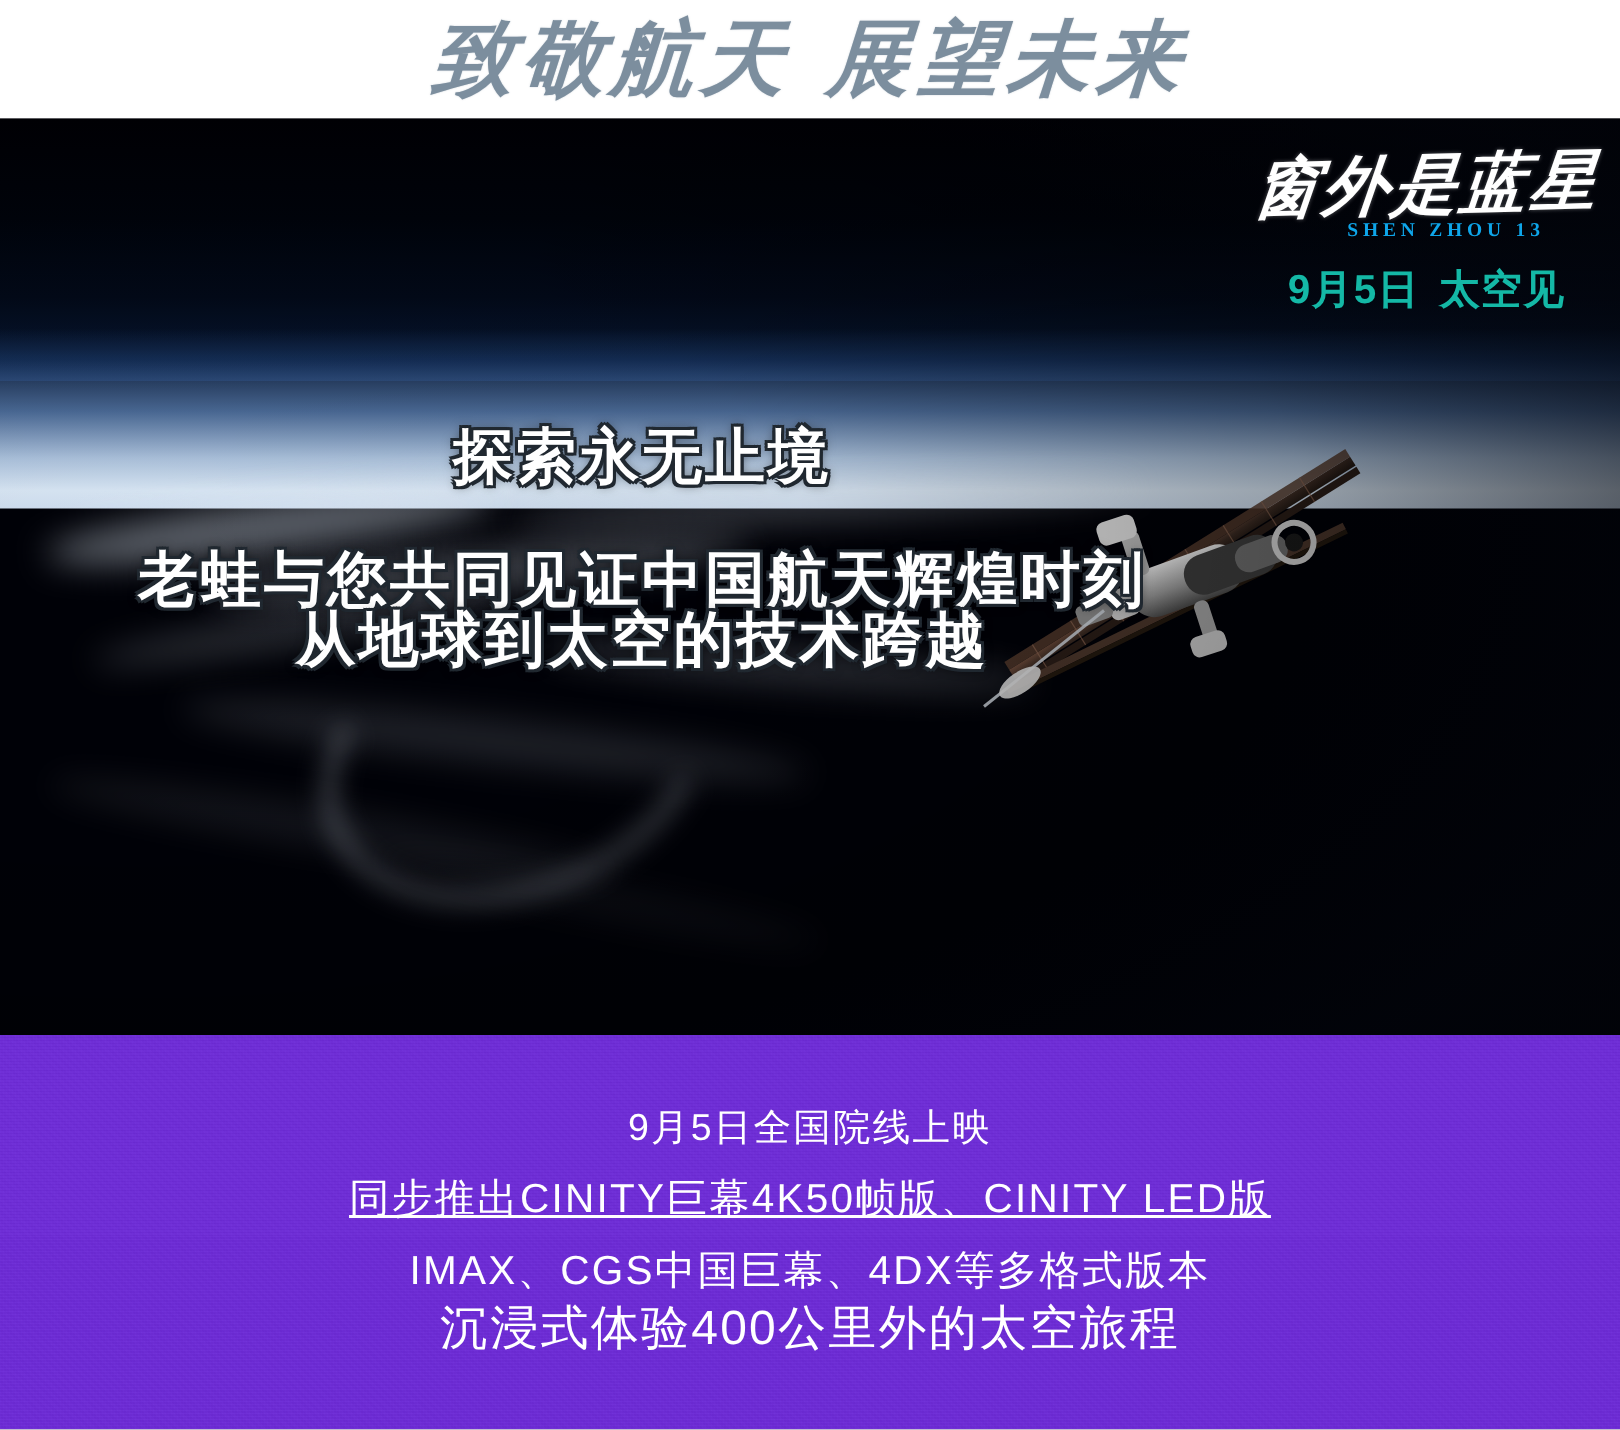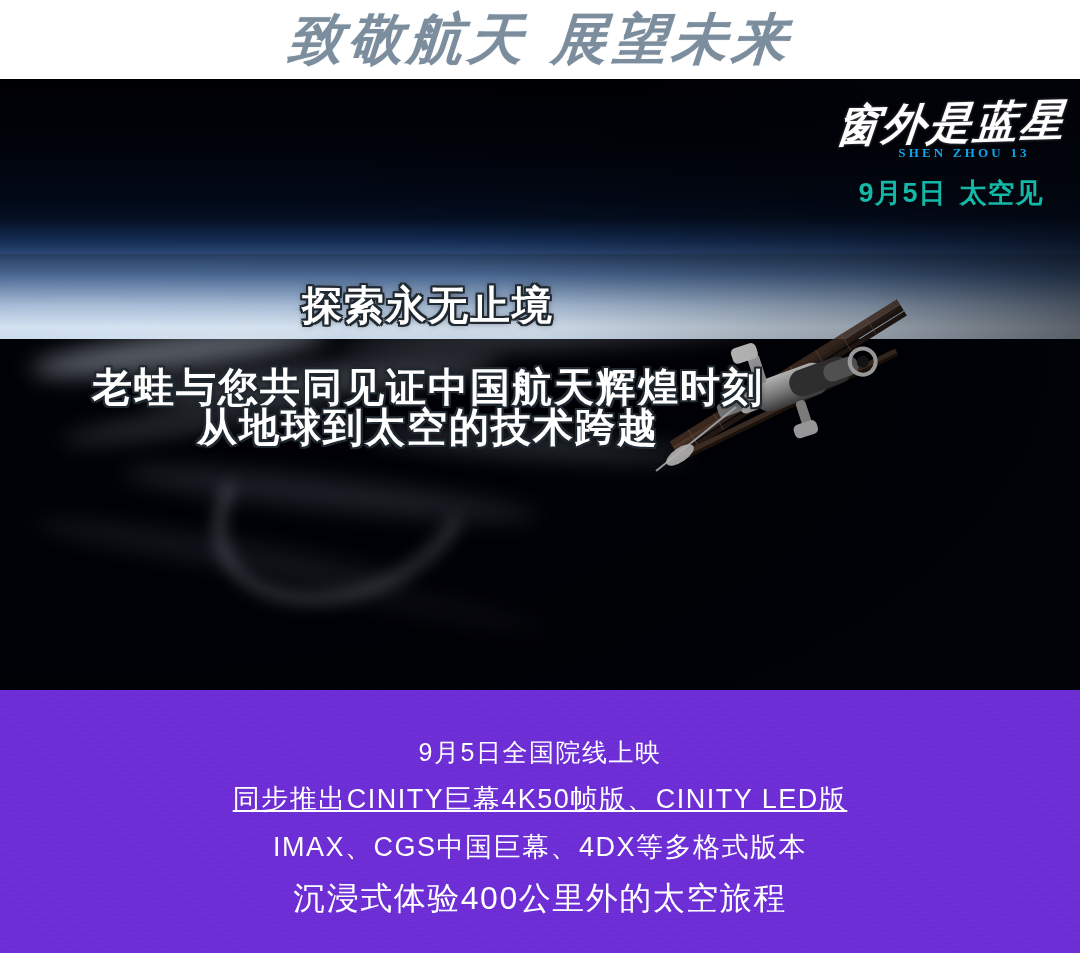--- a/index.html
+++ b/index.html
@@ -252,21 +252,21 @@
   .info-line {
     color: #ffffff;
     font-family: "Liberation Sans", "DejaVu Sans", sans-serif;
     font-weight: 400;
     letter-spacing: 1.5px;
     line-height: 1;
     white-space: nowrap;
   }
   .info-line.r1 { font-size: 25px; margin-bottom: 21px; }
   .info-line.r2 { font-size: 27px; margin-bottom: 21px; text-decoration: underline; }
-  .info-line.r3 { font-size: 27px; margin-bottom: 21px; }
+  .info-line.r3 { font-size: 27px; margin-bottom: 8px; }
   .info-line.r4 { font-size: 32px; }
 </style>
 </head>
 <body>
 
 <div class="poster">
 
   <div class="header-band">
     <div class="header-title">
       <span>致敬航天</span><span class="gap"></span><span>展望未来</span>

